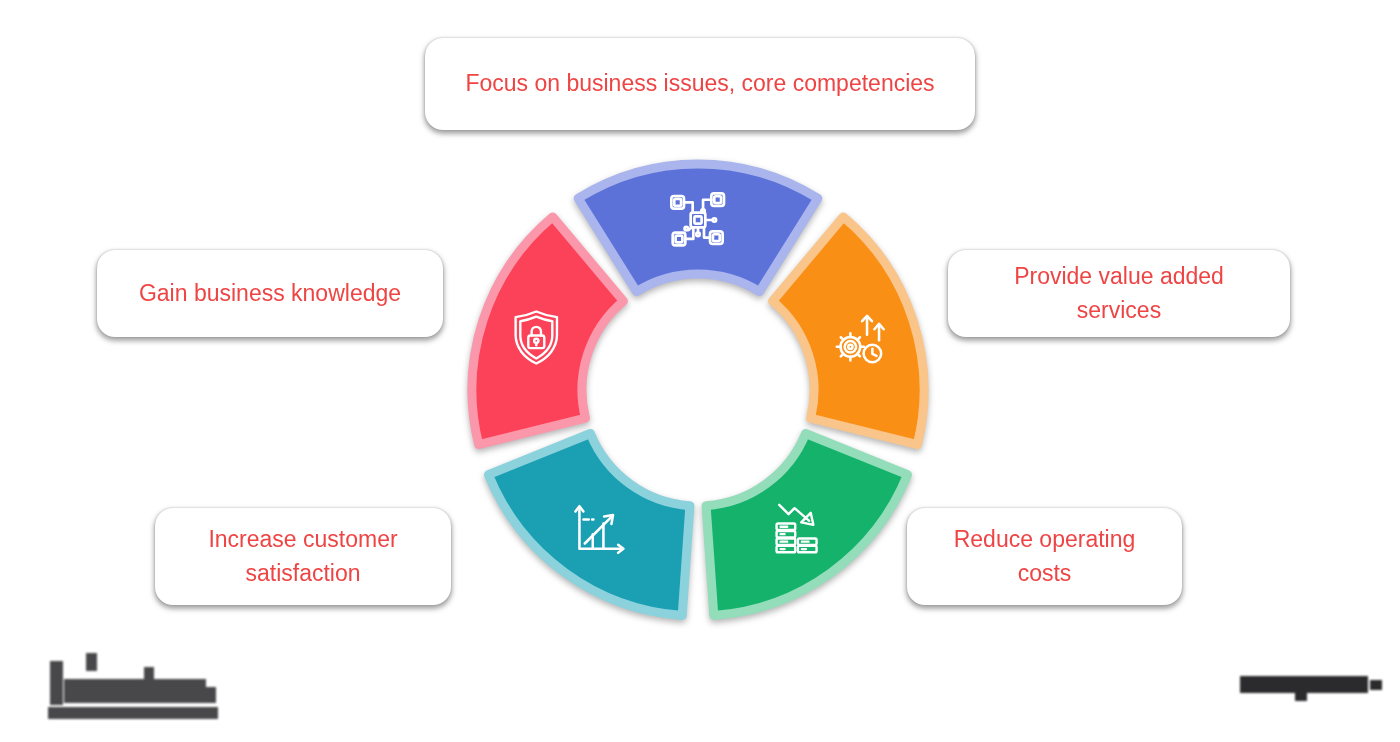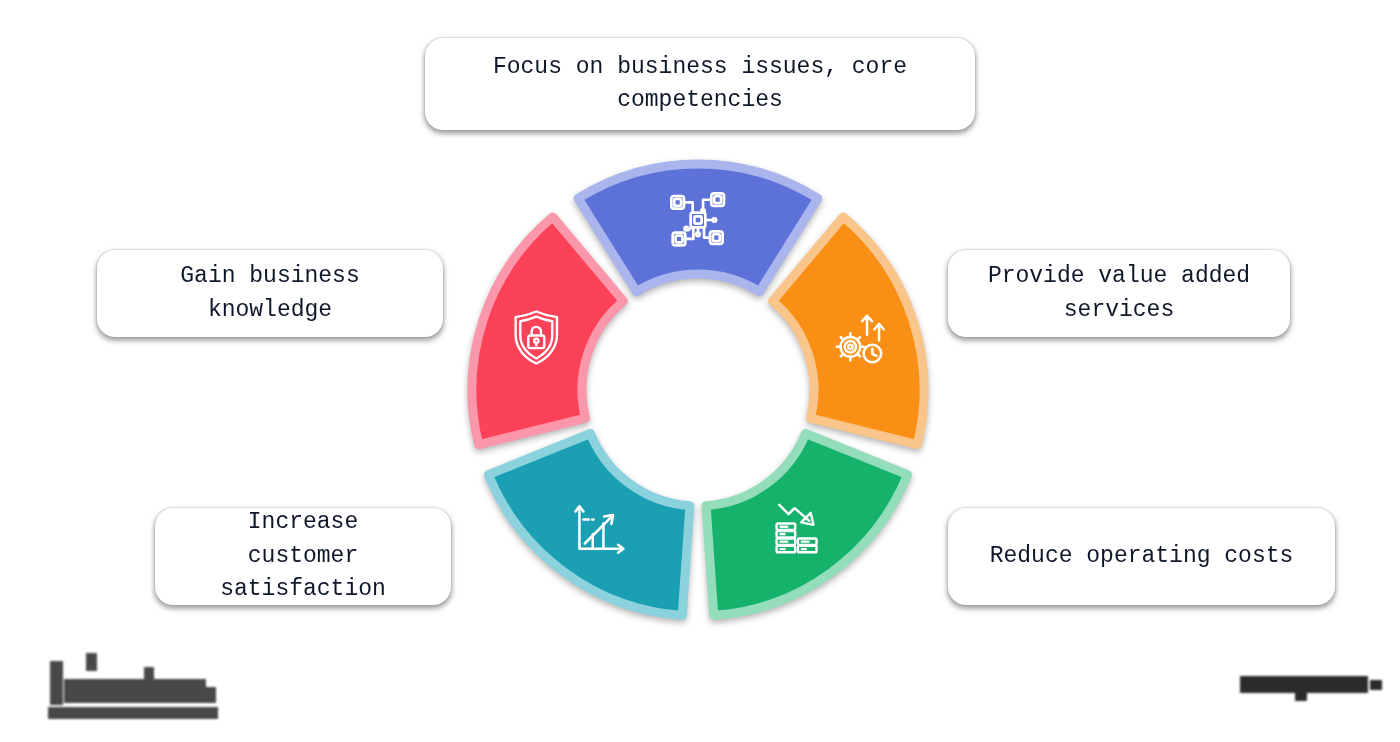--- a/index.html
+++ b/index.html
@@ -23,31 +23,30 @@
 
   .callout {
     position: absolute;
     background: #ffffff;
     border-radius: 18px;
     box-shadow: 0 3px 5px 1px rgba(80,80,80,0.50), 0 0 2px rgba(80,80,80,0.35);
     display: flex;
     align-items: center;
     justify-content: center;
     text-align: center;
-    color: #0f172a;
+    color: #ef4444;
     font-size: 23px;
     line-height: 1.45;
     padding: 8px 36px;
-    font-family: Liberation Mono, monospace;
   }
   .box-top          { left: 425px; top: 38px;  width: 550px; height: 92px; }
   .box-left         { left: 97px;  top: 250px; width: 346px; height: 87px; }
   .box-right        { left: 948px; top: 250px; width: 342px; height: 87px; }
   .box-bottom-left  { left: 155px; top: 508px; width: 296px; height: 97px; }
-  .box-bottom-right { left: 948px; top: 508px; width: 387px; height: 97px; }
+  .box-bottom-right { left: 907px; top: 508px; width: 275px; height: 97px; }
 
   
   .pixel-logo {
     position: absolute;
     left: 48px; top: 653px;
     width: 172px; height: 66px;
     filter: blur(1.2px);
   }
   .pixel-logo .blk { position: absolute; background: #48484a; }
   .pl-stem { left: 2px;   top: 8px;  width: 13px;  height: 44px; }

